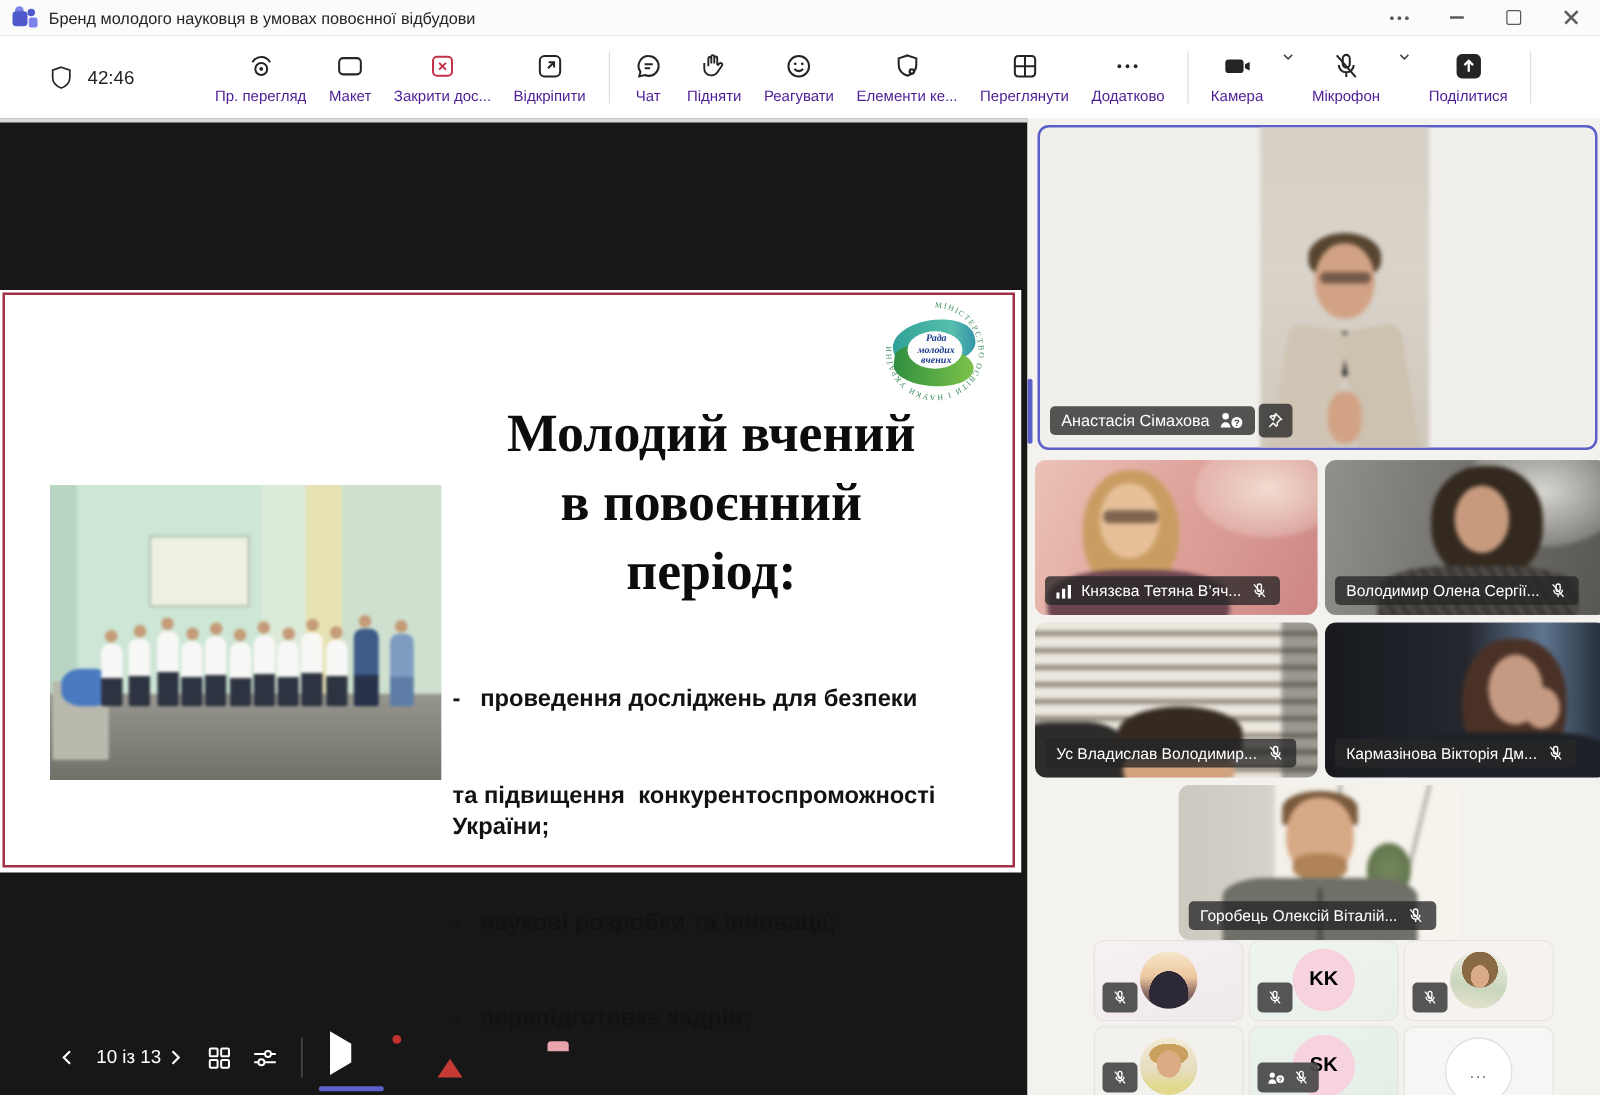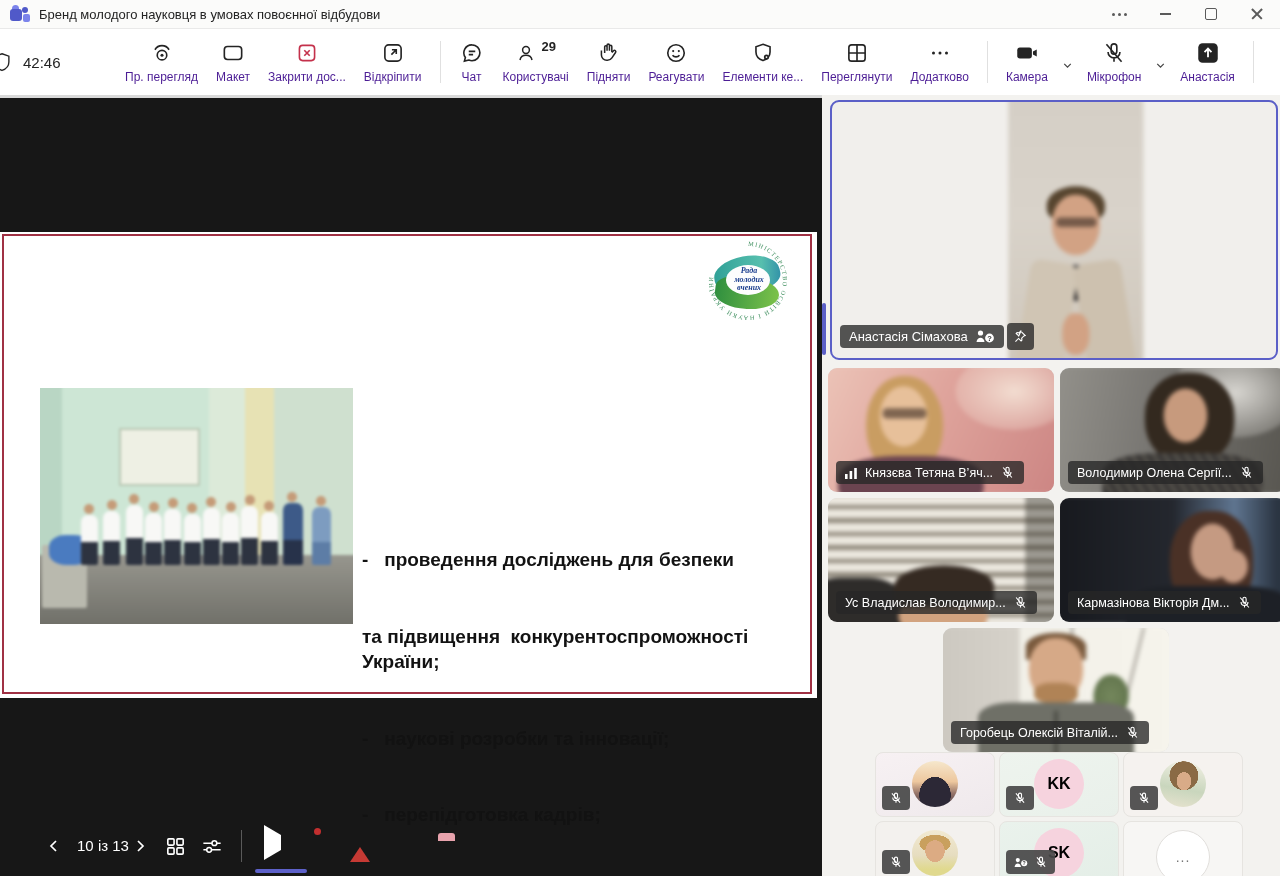--- a/index.html
+++ b/index.html
@@ -23,30 +23,30 @@
   .min-glyph{width:11px;height:1.6px;background:#5a5a5a;}
   .max-glyph{width:10px;height:10px;border:1.4px solid #5a5a5a;border-radius:2px;}
   .close-glyph{position:relative;width:12px;height:12px;}
   .close-glyph i{position:absolute;left:-1px;top:5px;width:14px;height:1.6px;background:#5a5a5a;}
   .close-glyph i:first-child{transform:rotate(45deg);}
   .close-glyph i:last-child{transform:rotate(-45deg);}
 
   
   .toolbar{position:absolute;left:0;top:29px;width:1280px;height:66px;background:#fff;
            border-bottom:1px solid #dcdcdc;display:flex;align-items:center;}
-  .timer-wrap{display:flex;align-items:center;gap:10px;width:116px;flex:none;}
+  .timer-wrap{display:flex;align-items:center;gap:10px;width:116px;flex:none;margin-left:47px;}
   .shield-ico{margin-left:-9px;flex:none;}
   .timer{font-size:15px;color:#242424;}
   .tbtn{display:flex;flex-direction:column;align-items:center;justify-content:center;gap:4px;
         height:58px;padding:0 9px;border:none;background:transparent;cursor:pointer;flex:none;}
   .tbtn .lbl{font-size:12px;color:#4c1d95;white-space:nowrap;}
   .icon-row{display:flex;align-items:flex-start;gap:2px;height:26px;}
   .count{font-weight:bold;font-size:13px;color:#242424;line-height:14px;}
   .tdiv{width:1px;height:42px;background:#e0e0e0;margin:0 9px;flex:none;}
-  .combo{display:flex;align-items:center;flex:none;}
+  .combo{display:flex;flex:none;}
   .chevbtn{border:none;background:transparent;cursor:pointer;padding:0 4px;margin-top:6px;}
   svg.ico{display:block;}
 
   
   .stage{position:absolute;left:0;top:95px;width:822px;height:781px;background:#171717;}
   .stage-topline{position:absolute;left:0;top:0;width:100%;height:3px;background:#d9d9d9;}
 
   .slide{position:absolute;left:0;top:137px;width:817px;height:466px;background:#fff;}
   .slide-border{position:absolute;left:2px;top:2px;right:5px;bottom:4px;border:2.5px solid #a03144;pointer-events:none;}
 
@@ -218,32 +218,20 @@
     <button class="tbtn">
       <span>
           <svg class="ico" width="26" height="26" viewBox="0 0 24 24" fill="none" stroke="#242424" stroke-width="1.5">
             <path d="M12 4.5a7.3 7.3 0 0 1 0 14.6c-1 0-2-.2-2.9-.6L5 19.5l.9-3.4A7.3 7.3 0 0 1 12 4.5z"></path>
             <path d="M9 10.5h6M9 13.5h4"></path>
           </svg>
         </span>
       <span class="lbl">Чат</span>
     </button>
 
-    <button class="tbtn">
-      <span class="icon-row">
-        <span>
-            <svg class="ico" width="24" height="26" viewBox="0 0 24 24" fill="none" stroke="#242424" stroke-width="1.5">
-              <circle cx="11" cy="9" r="3.4"></circle>
-              <path d="M5 19c.6-3.2 3-4.7 6-4.7s5.4 1.5 6 4.7"></path>
-            </svg>
-          </span>
-        <b class="count">29</b>
-      </span>
-      <span class="lbl">Користувачі</span>
-    </button>
 
     <button class="tbtn">
       <span>
           <svg class="ico" width="26" height="26" viewBox="0 0 24 24" fill="none" stroke="#242424" stroke-width="1.4">
             <path d="M8 12V6.3a1.1 1.1 0 0 1 2.2 0V10M10.2 10V4.9a1.1 1.1 0 0 1 2.2 0V10M12.4 10V5.9a1.1 1.1 0 0 1 2.2 0V11M14.6 11.5l1.6-1.5a1.2 1.2 0 0 1 1.8 1.6l-3.3 4.9a5 5 0 0 1-4.2 2.2h-.6A4.9 4.9 0 0 1 5 13.8V9.6"></path>
           </svg>
         </span>
       <span class="lbl">Підняти</span>
     </button>
 
@@ -328,21 +316,21 @@
         </span>
     </div>
 
     <button class="tbtn">
       <span>
           <svg class="ico" width="26" height="26" viewBox="0 0 24 24">
             <rect x="3" y="3" width="18" height="18" rx="4" fill="#242424"></rect>
             <path d="M12 16V8.5M8.8 11.2L12 8l3.2 3.2" fill="none" stroke="#fff" stroke-width="1.7"></path>
           </svg>
         </span>
-      <span class="lbl">Анастасія</span>
+      <span class="lbl">Поділитися</span>
     </button>
 
     <div class="tdiv"></div>
 
     <div class="combo">
       <button class="tbtn">
         
         
       </button>
 
@@ -363,20 +351,25 @@
           <defs>
               <path id="ringPath" d="M 43,8 a35,35 0 1,1 -0.01,0"></path>
             </defs>
           <text font-size="6.3" fill="#3f8f5f" letter-spacing="1.2" font-family="Liberation Serif,serif">
             <textPath href="#ringPath">МІНІСТЕРСТВО ОСВІТИ І НАУКИ УКРАЇНИ</textPath>
           </text>
         </svg>
         <span class="logo-center">Рада молодих вчених</span>
       </div>
 
+      <div class="slide-title">
+        <div>Молодий вчений</div>
+        <div>в повоєнний</div>
+        <div>період:</div>
+      </div>
 
       <div class="slide-photo">
         <div class="photo-inner">
           <i class="ph-wall shape"></i>
             <i class="ph-poster shape"></i>
             <i class="ph-floor shape"></i>
           <i class="ph-cab shape"></i>
             <i class="ph-bags shape"></i>
           <i class="fig" style="left:14%;height:50px;"></i>
           <i class="fig" style="left:21%;height:54px;"></i>

